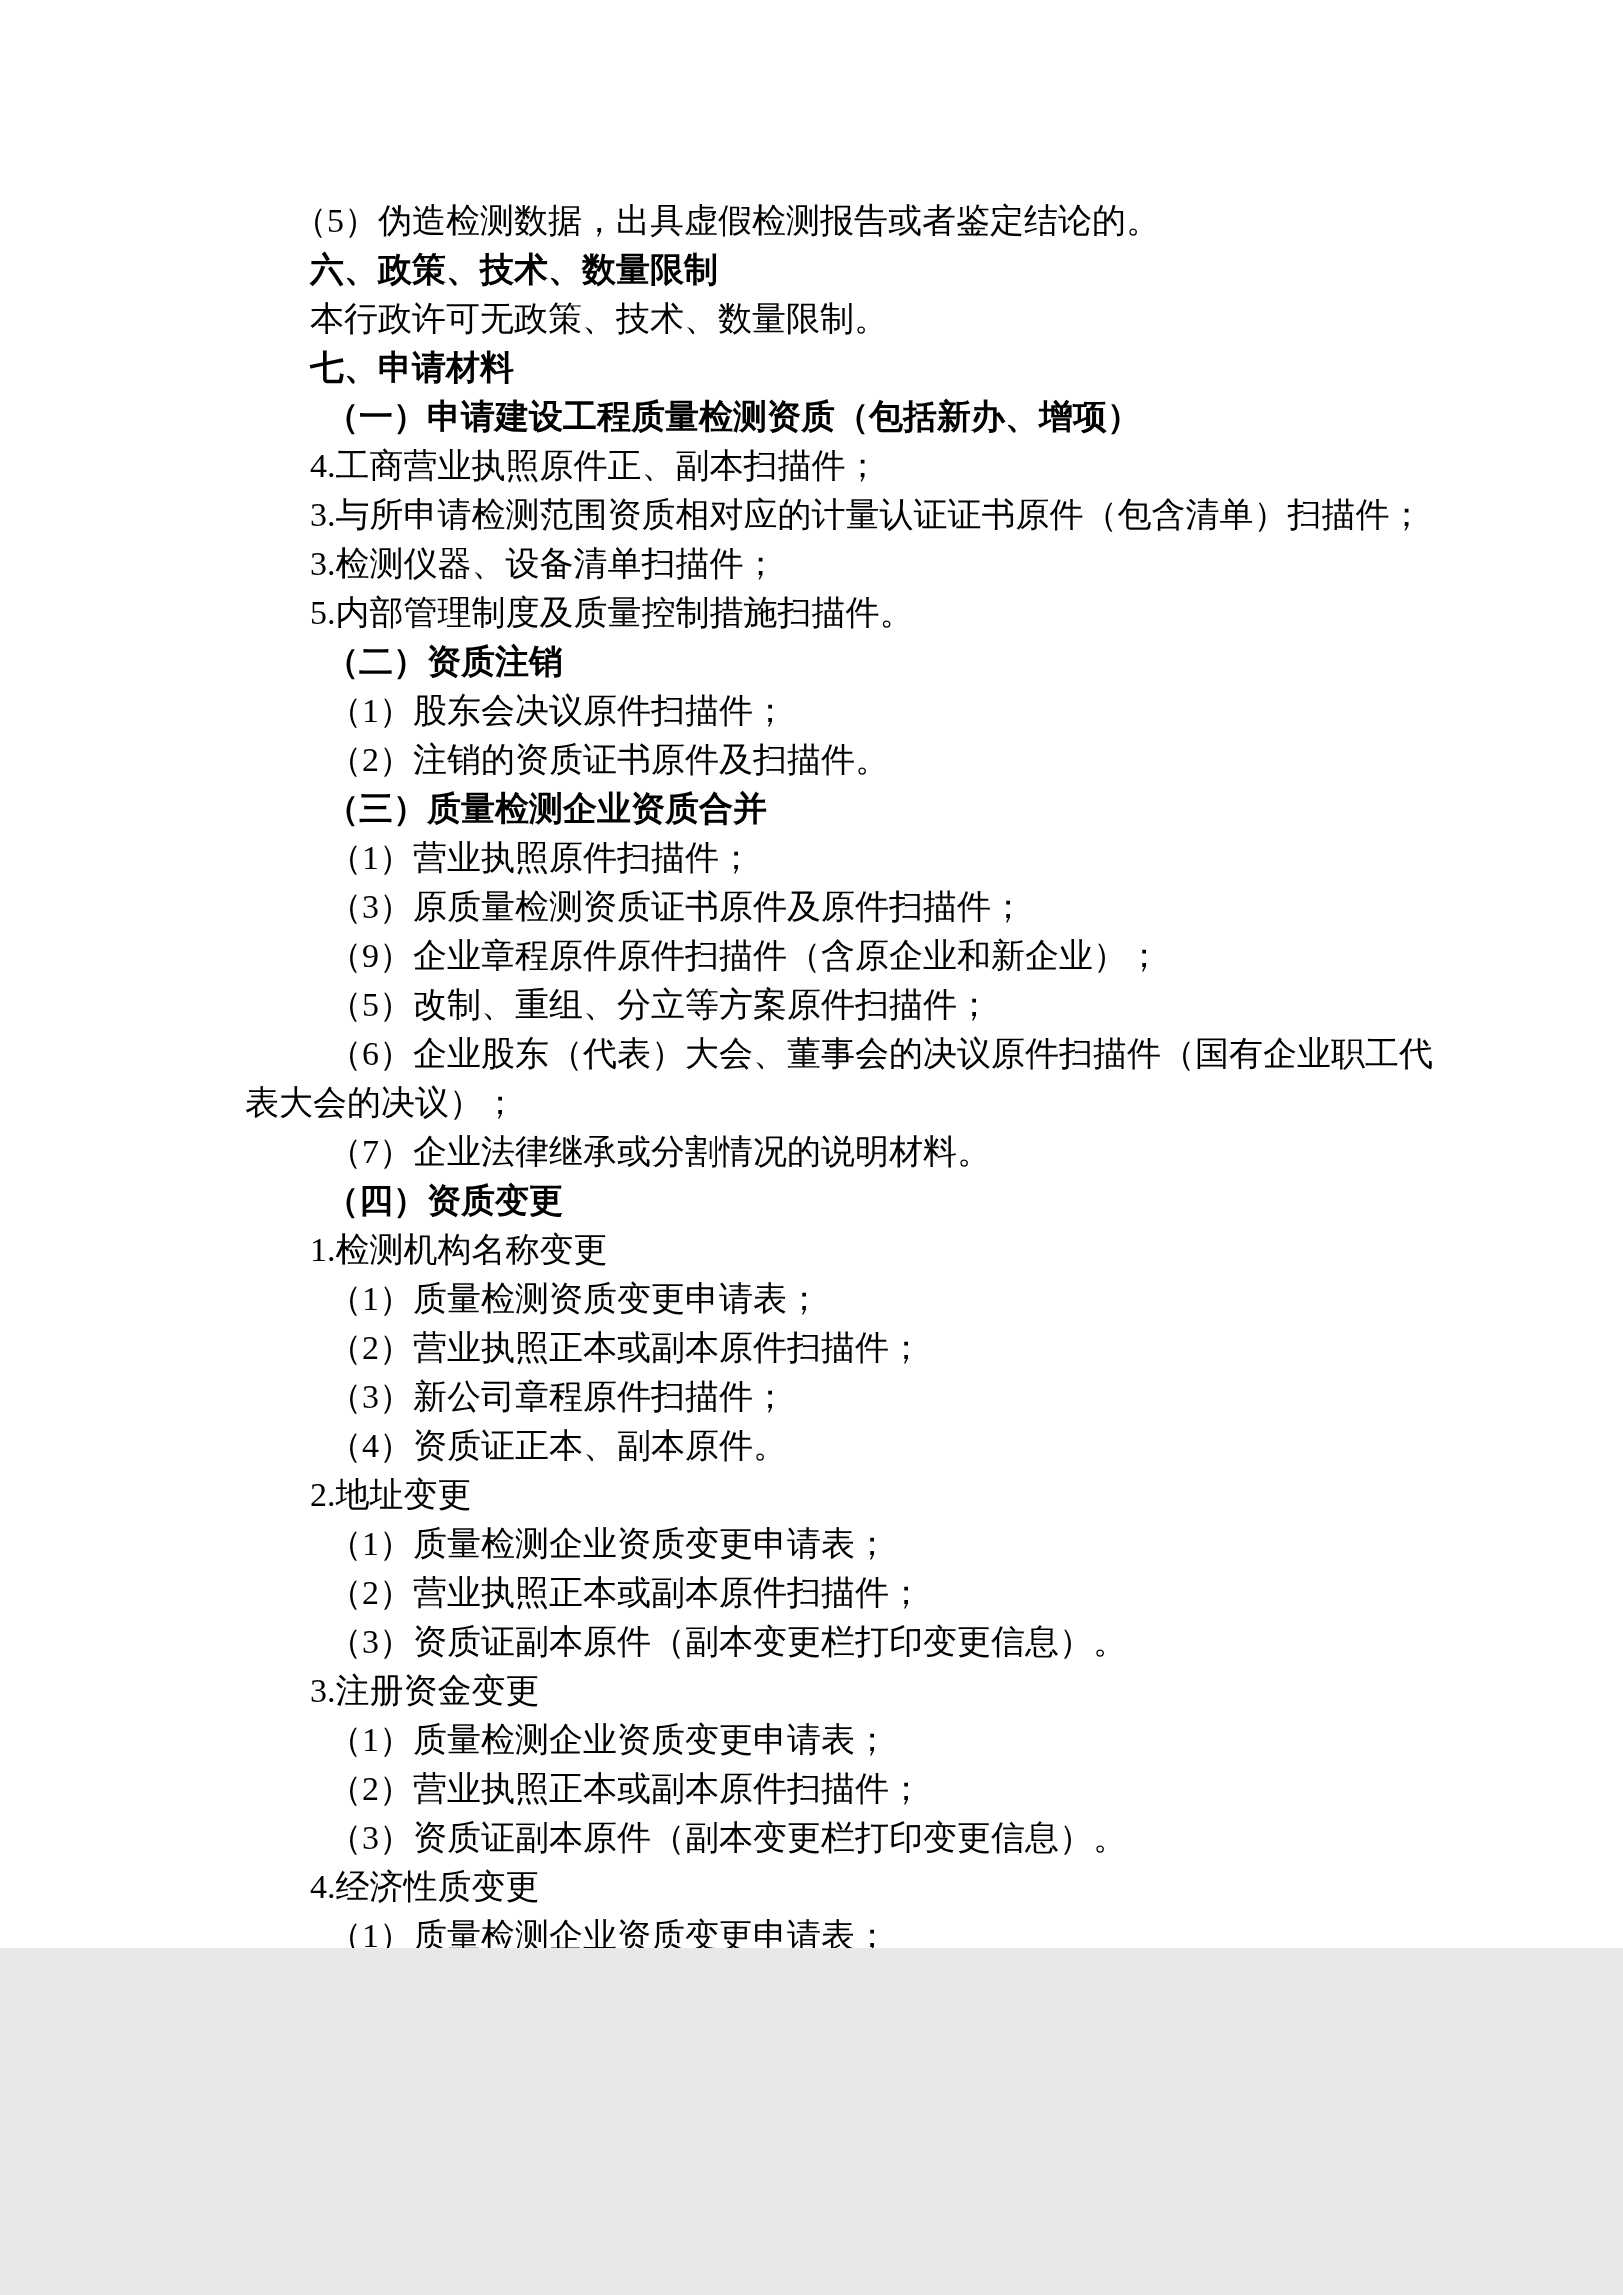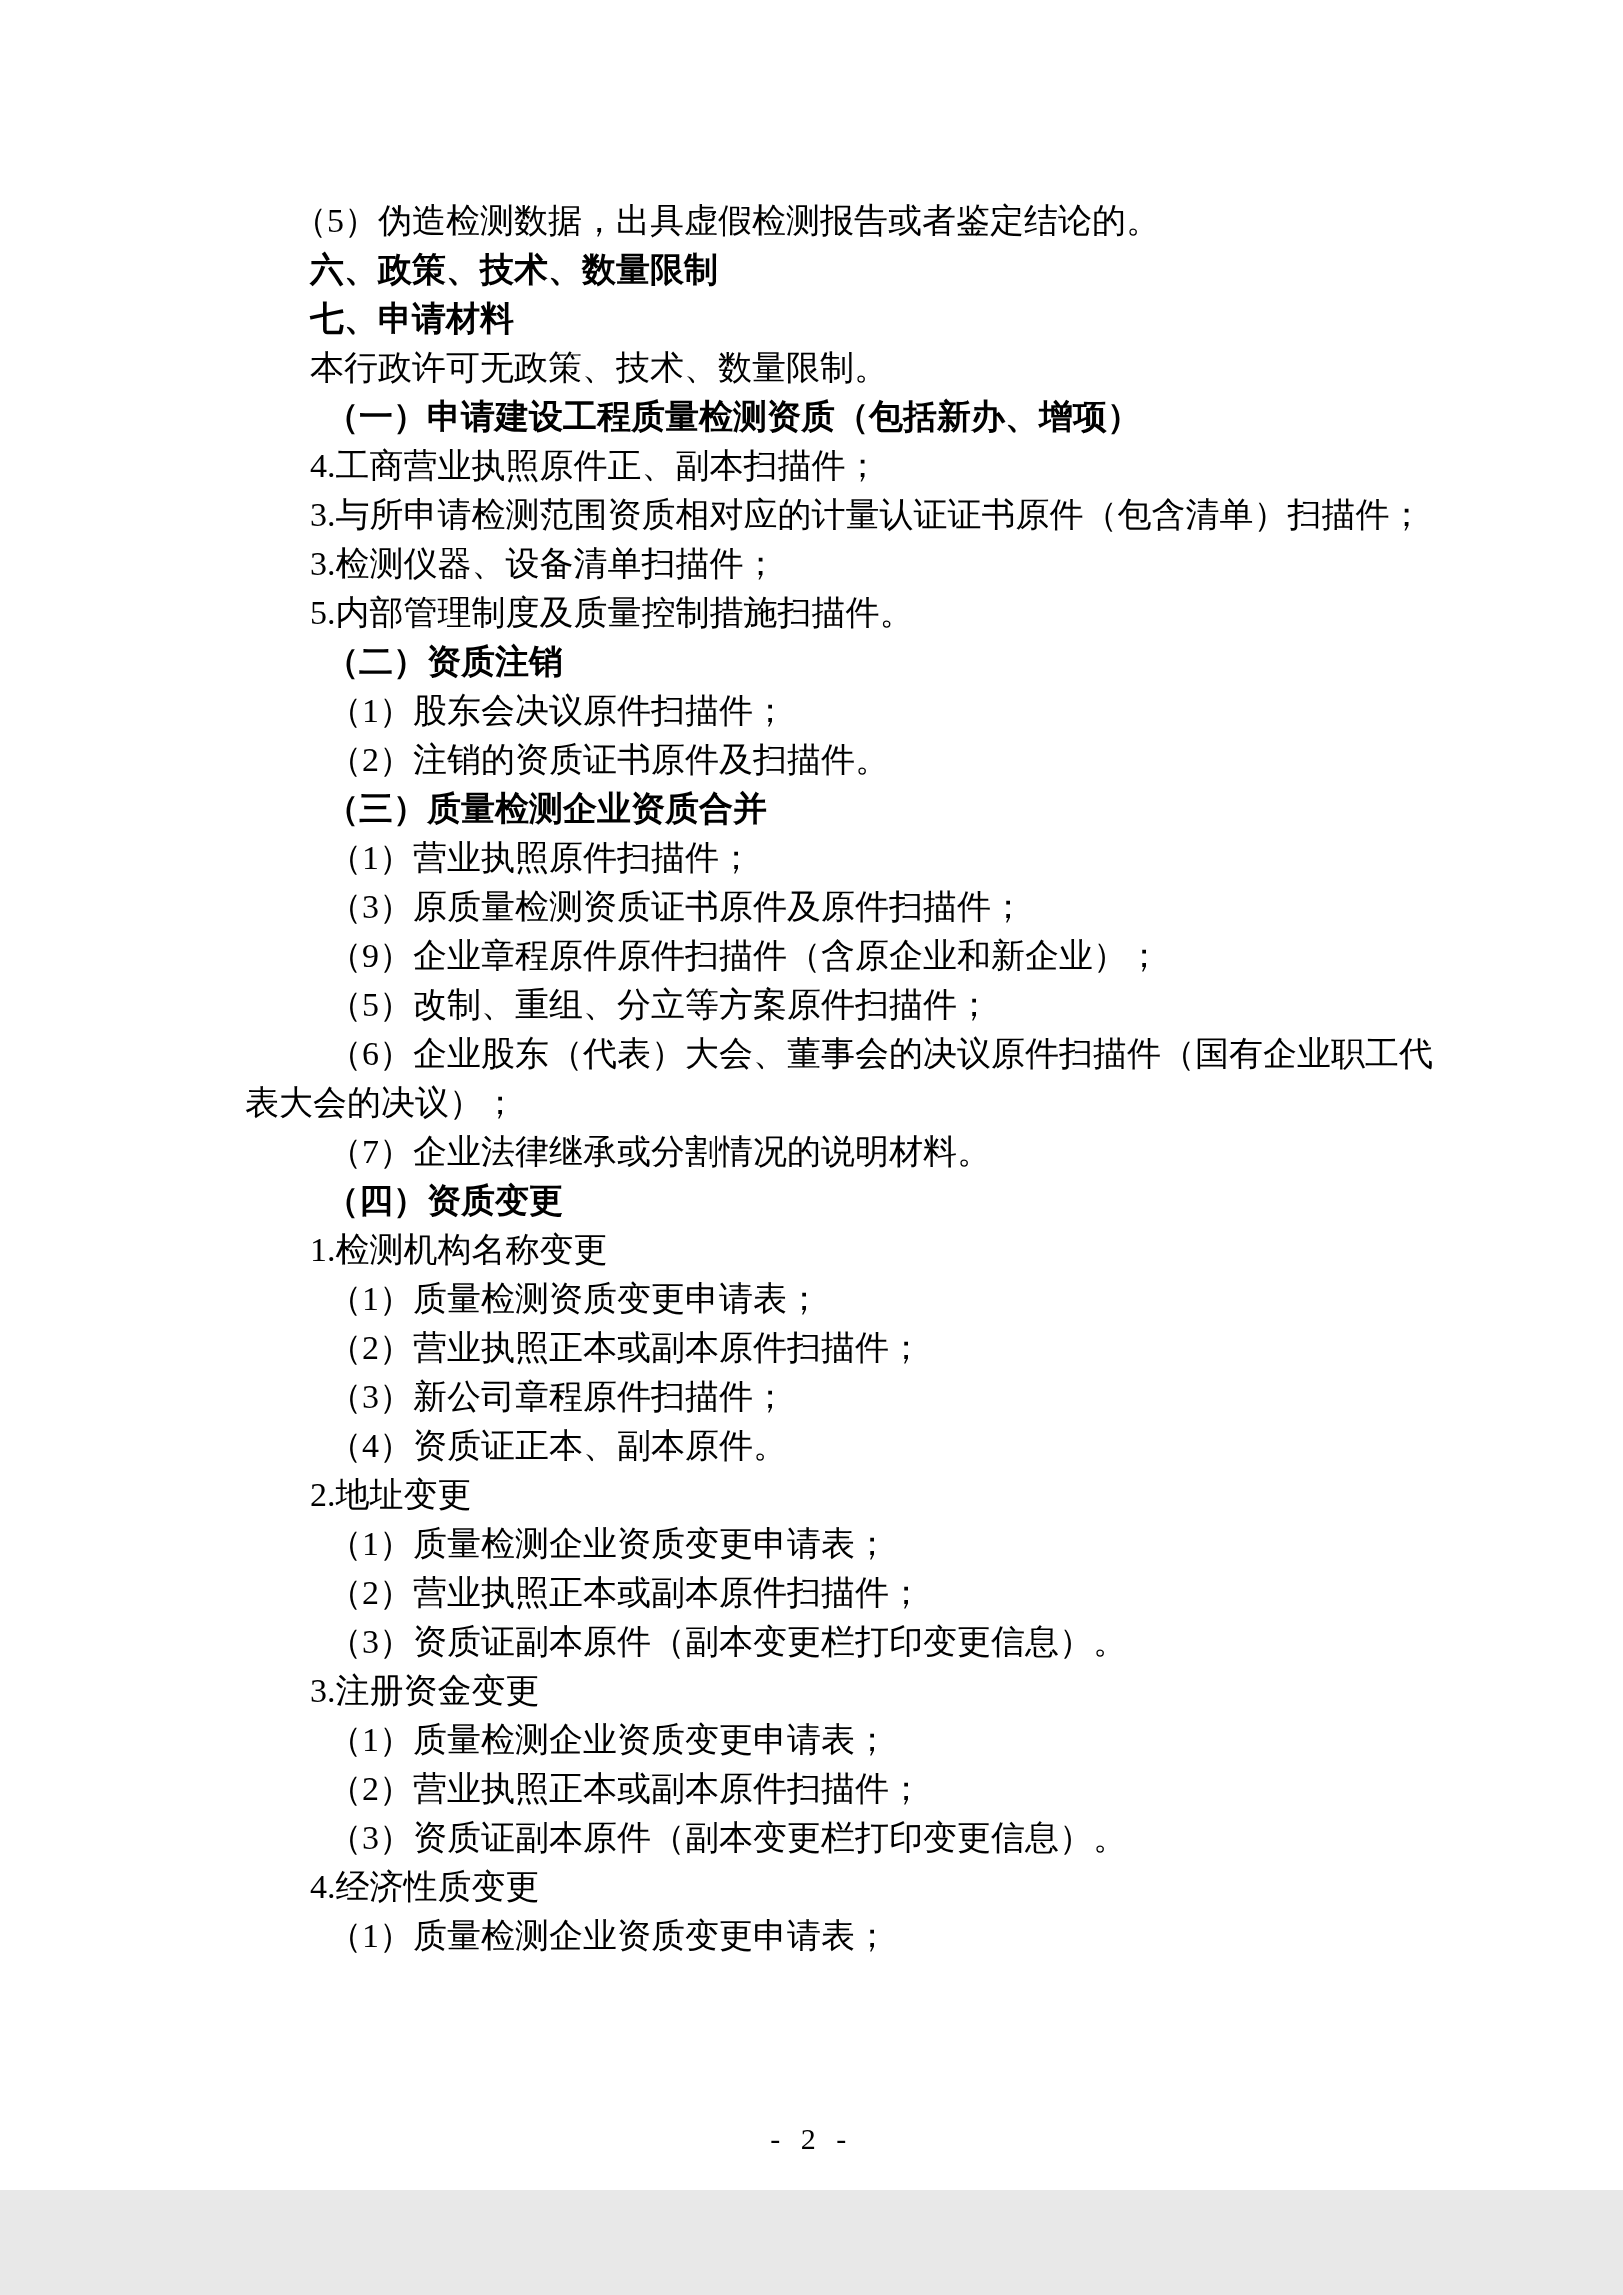--- a/index.html
+++ b/index.html
@@ -3,21 +3,21 @@
 <meta charset="utf-8">
 <style>
   html, body {
     margin: 0;
     padding: 0;
     background: #e8e8e8;
   }
   .page {
     position: relative;
     width: 1623px;
-    height: 2190px;
+    height: 1948px;
     background: #ffffff;
     margin: 0 auto;
     overflow: hidden;
   }
   .doc-body {
     position: absolute;
     left: 245px;
     top: 196px;
     width: 1158px;
   }
@@ -54,22 +54,22 @@
     font-family: "Liberation Serif", "DejaVu Serif", serif;
   }
 </style>
 </head>
 <body>
 
 <div class="page">
   <div class="doc-body">
       <div class="line style-body indent-i1">（5）伪造检测数据，出具虚假检测报告或者鉴定结论的。</div>
       <div class="line style-heading indent-i2">六、政策、技术、数量限制</div>
+      <div class="line style-body indent-i2">本行政许可无政策、技术、数量限制。</div>
       <div class="line style-heading indent-i2">七、申请材料</div>
-      <div class="line style-body indent-i2">本行政许可无政策、技术、数量限制。</div>
       <div class="line style-heading indent-i3">（一）申请建设工程质量检测资质（包括新办、增项）</div>
       <div class="line style-body indent-i2">4.工商营业执照原件正、副本扫描件；</div>
       <div class="line style-body indent-i2">3.与所申请检测范围资质相对应的计量认证证书原件（包含清单）扫描件；</div>
       <div class="line style-body indent-i2">3.检测仪器、设备清单扫描件；</div>
       <div class="line style-body indent-i2">5.内部管理制度及质量控制措施扫描件。</div>
       <div class="line style-heading indent-i3">（二）资质注销</div>
       <div class="line style-body indent-i4">（1）股东会决议原件扫描件；</div>
       <div class="line style-body indent-i4">（2）注销的资质证书原件及扫描件。</div>
       <div class="line style-heading indent-i3">（三）质量检测企业资质合并</div>
       <div class="line style-body indent-i4">（1）营业执照原件扫描件；</div>

